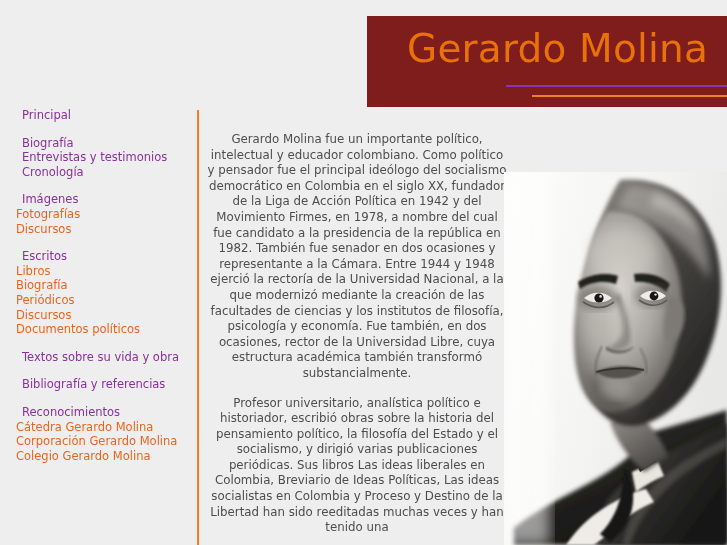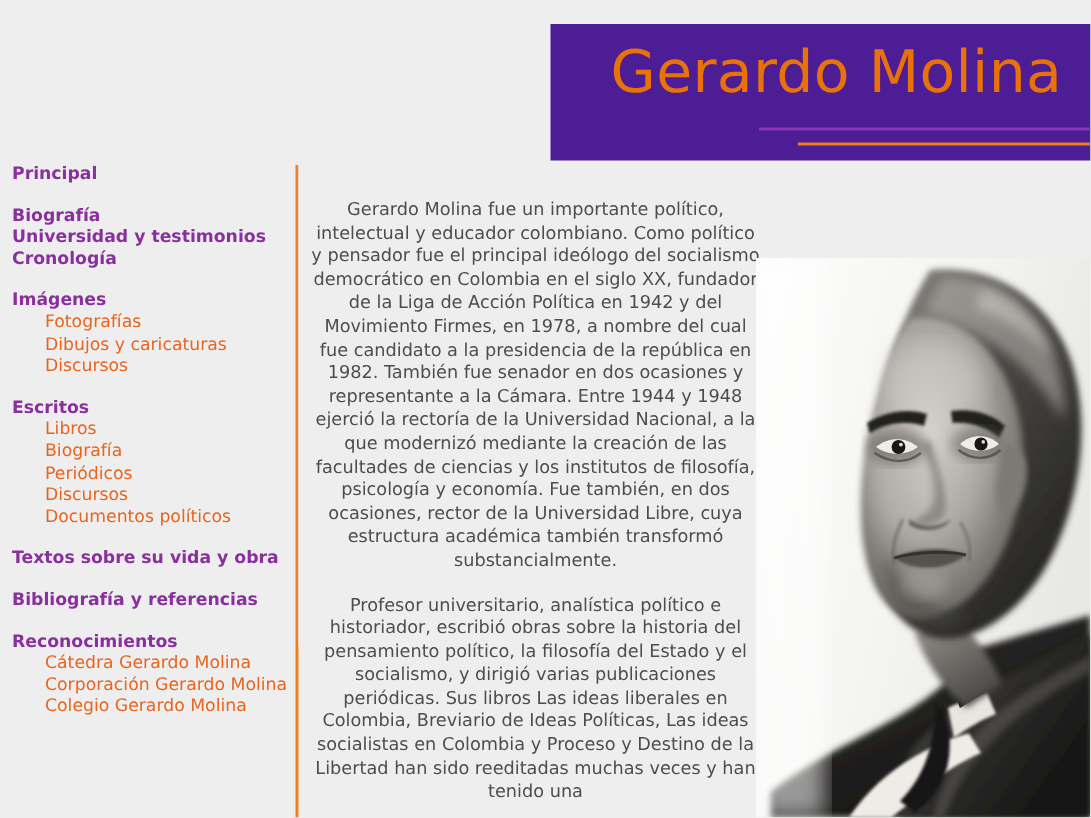--- a/index.html
+++ b/index.html
@@ -15,21 +15,21 @@
     position: relative;
   }
 
   
   #header-band {
     position: absolute;
     left: 367px;
     top: 16px;
     width: 360px;
     height: 91px;
-    background: #4c1d95;
+    background: #7f1d1d;
     overflow: hidden;
   }
   #site-title {
     position: absolute;
     left: 40px;
     top: 10px;
     font-size: 39px;
     font-weight: 400;
     color: #e8710a;
     letter-spacing: 0.2px;
@@ -57,32 +57,31 @@
   #sidebar {
     position: absolute;
     left: 0;
     top: 108px;
     width: 197px;
     height: 437px;
     background: #eeeeee;
   }
   .nav-top {
     display: block;
-    padding-left: 8px;
+    padding-left: 22px;
     font-size: 11.5px;
     line-height: 14.6px;
     color: #8a2f9e;
     text-decoration: none;
     white-space: nowrap;
     cursor: pointer;
-    font-weight: bold;
   }
   .nav-sub {
     display: block;
-    padding-left: 30px;
+    padding-left: 16px;
     font-size: 11.5px;
     line-height: 14.6px;
     color: #e8651f;
     text-decoration: none;
     white-space: nowrap;
     cursor: pointer;
   }
   .nav-gap {
     height: 13px;
   }
@@ -142,27 +141,26 @@
   <div id="rule-purple"></div>
   <div id="rule-orange"></div>
 </div>
 
 <nav id="sidebar">
 
   <a class="nav-top" href="#">Principal</a>
   <div class="nav-gap"></div>
 
   <a class="nav-top" href="#">Biografía</a>
-  <a class="nav-top" href="#">Universidad y testimonios</a>
+  <a class="nav-top" href="#">Entrevistas y testimonios</a>
   <a class="nav-top" href="#">Cronología</a>
   <div class="nav-gap"></div>
 
   <a class="nav-top" href="#">Imágenes</a>
   <a class="nav-sub" href="#">Fotografías</a>
-  <a class="nav-sub" href="#">Dibujos y caricaturas</a>
   <a class="nav-sub" href="#">Discursos</a>
   <div class="nav-gap"></div>
 
   <a class="nav-top" href="#">Escritos</a>
   <a class="nav-sub" href="#">Libros</a>
   <a class="nav-sub" href="#">Biografía</a>
   <a class="nav-sub" href="#">Periódicos</a>
   <a class="nav-sub" href="#">Discursos</a>
   <a class="nav-sub" href="#">Documentos políticos</a>
   <div class="nav-gap"></div>

